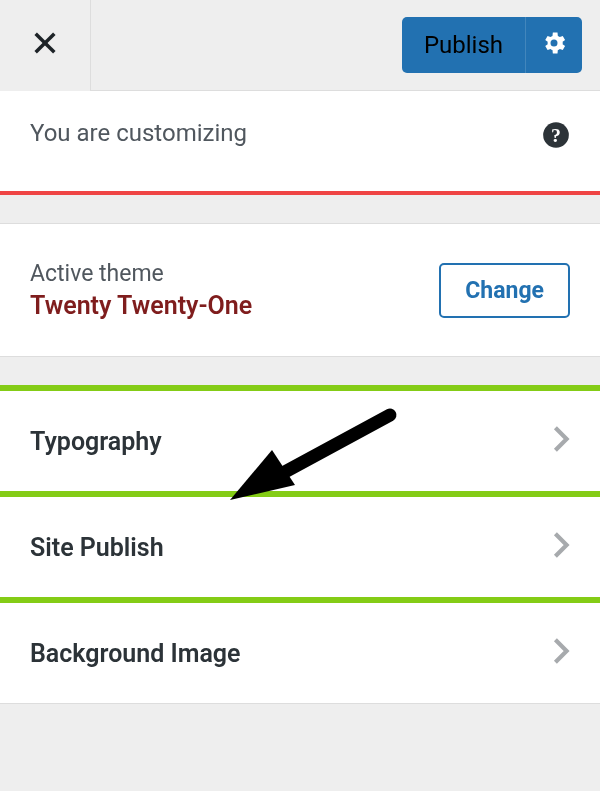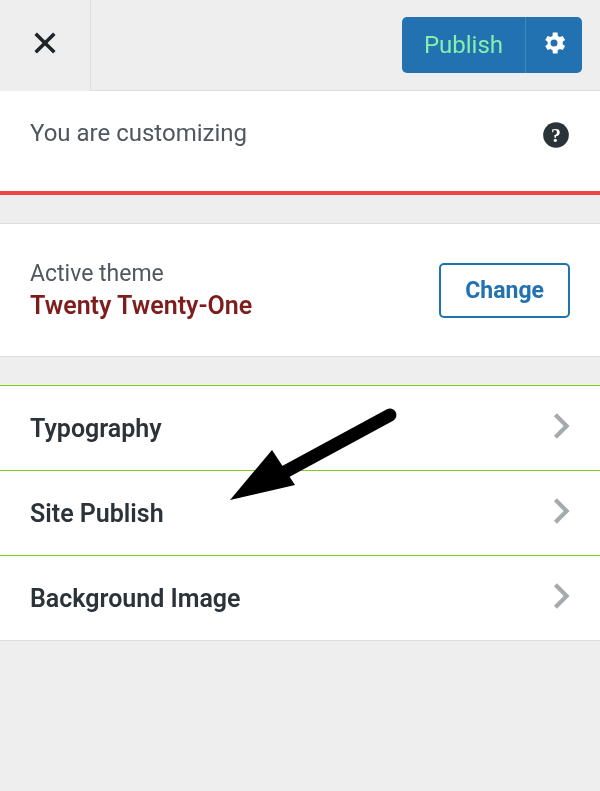--- a/index.html
+++ b/index.html
@@ -37,21 +37,21 @@
       height: 28px;
     }
     .publish-group {
       display: flex;
       align-items: center;
       margin-right: 18px;
       height: 56px;
     }
     .publish-btn {
       background: #2271b1;
-      color: #86efac;
+      color: #000000;
       font-size: 24px;
       padding: 0 22px;
       height: 56px;
       display: flex;
       align-items: center;
       border-radius: 5px 0 0 5px;
       border-right: 1px solid rgba(255,255,255,0.15);
       cursor: pointer;
     }
     .gear-btn {
@@ -131,22 +131,22 @@
       font-weight: bold;
     }
     .menu-list {
       margin-top: 28px;
       background: #ffffff;
     }
     .menu-item {
       display: flex;
       align-items: center;
       justify-content: space-between;
-      padding: 26px 30px;
-      border-top: 1px solid #84cc16;
+      padding: 34px 30px;
+      border-top: 6px solid #84cc16;
       cursor: pointer;
       background: #ffffff;
     }
     .menu-item:last-child {
       border-bottom: 1px solid #ddd;
       gap: 20px;
     }
     .menu-item-label {
       font-size: 25px;
       color: #2c3338;

